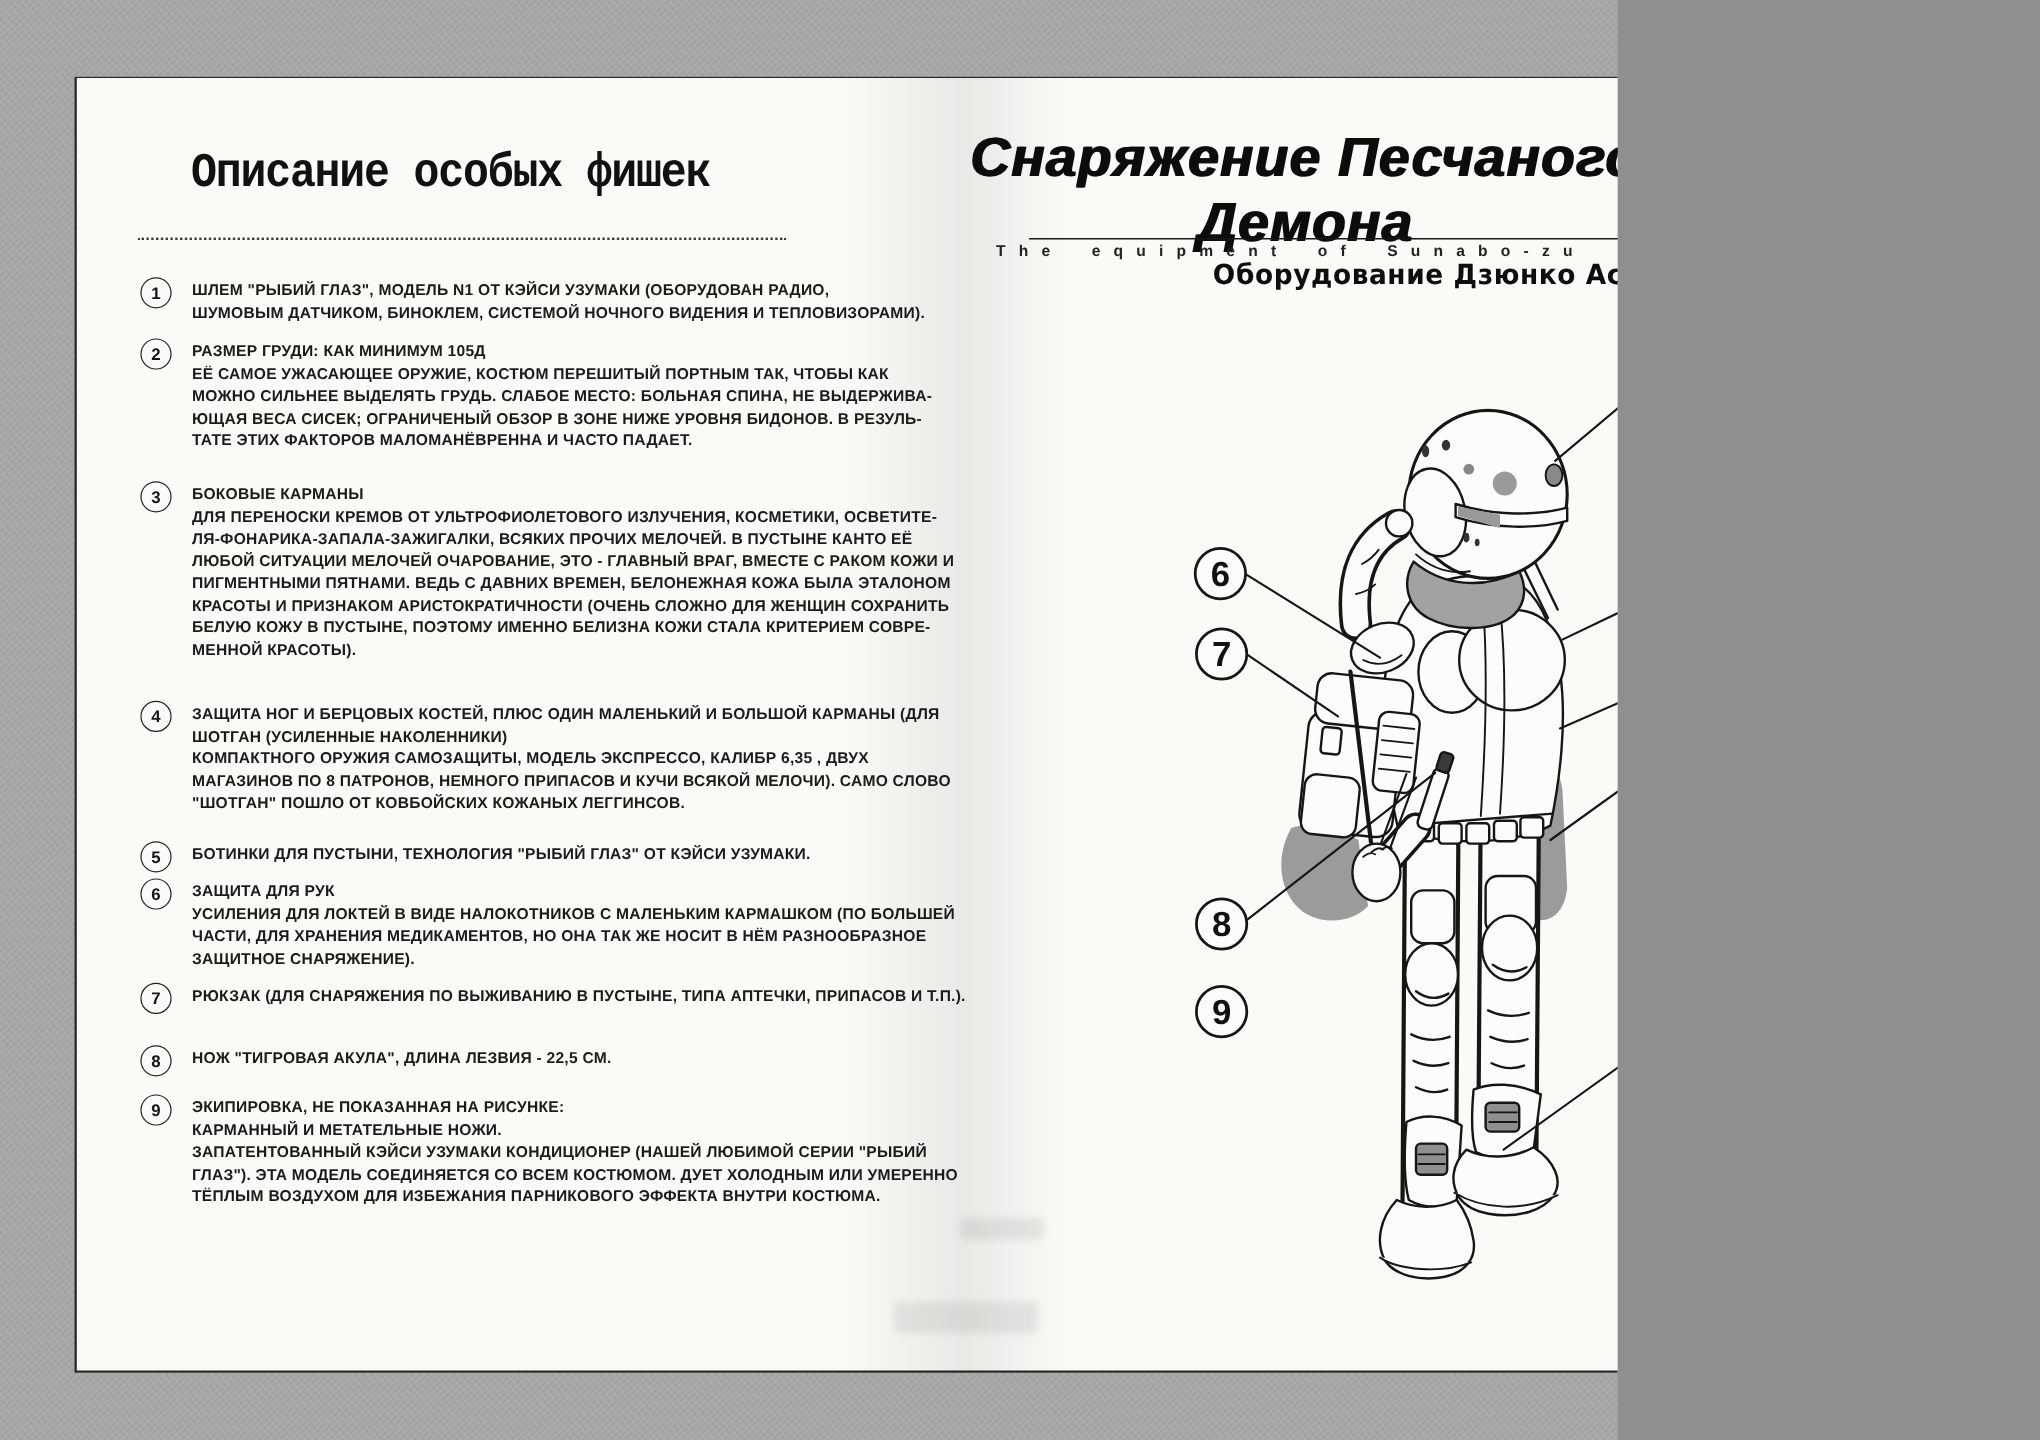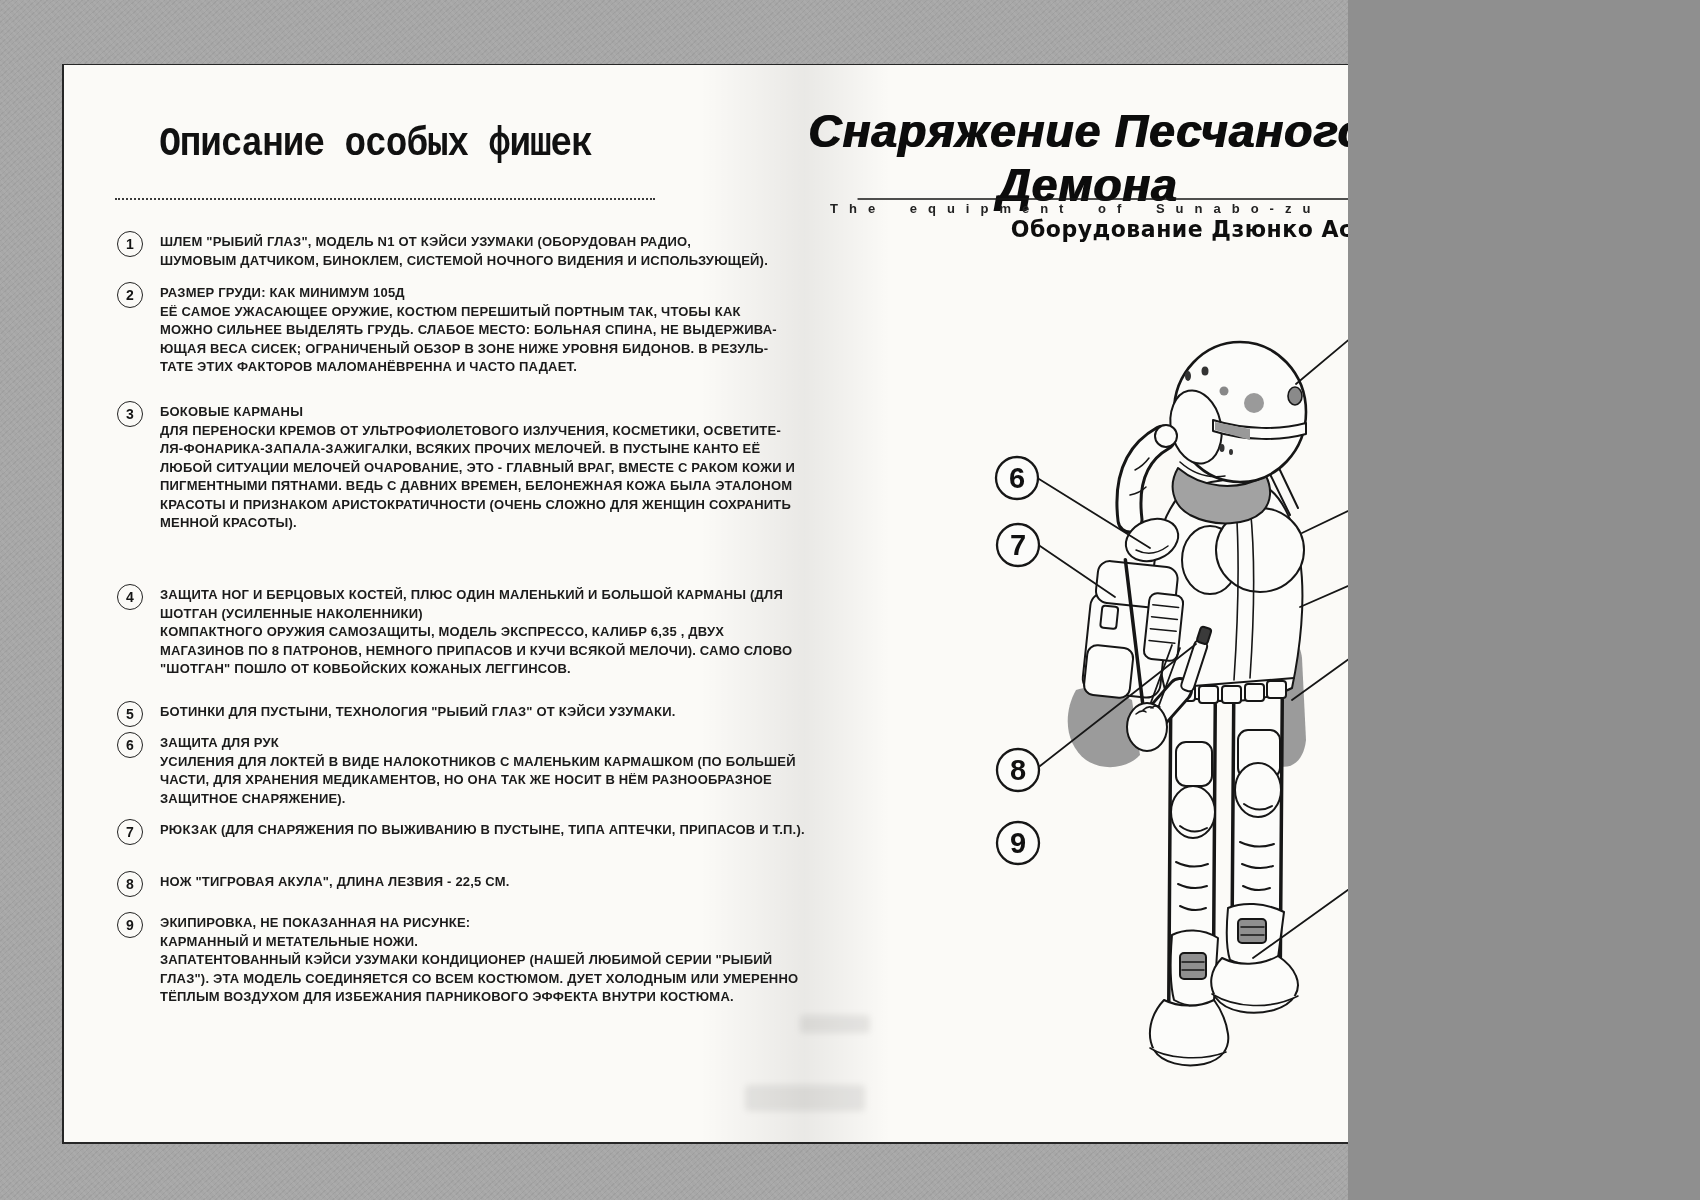--- a/index.html
+++ b/index.html
@@ -63,21 +63,21 @@
 
   <div class="lp-title">Описание особых фишек</div>
   <div class="lp-divider"></div>
 
   <div class="lp-items">
 
   <div class="item">
         <div class="num-circle">1</div>
         <div class="lines">
           <div class="item-line">ШЛЕМ "РЫБИЙ ГЛАЗ", МОДЕЛЬ N1 ОТ КЭЙСИ УЗУМАКИ (ОБОРУДОВАН РАДИО,</div>
-          <div class="item-line">ШУМОВЫМ ДАТЧИКОМ, БИНОКЛЕМ, СИСТЕМОЙ НОЧНОГО ВИДЕНИЯ И ИСПОЛЬЗУЮЩЕЙ).</div>
+          <div class="item-line">ШУМОВЫМ ДАТЧИКОМ, БИНОКЛЕМ, СИСТЕМОЙ НОЧНОГО ВИДЕНИЯ И ТЕПЛОВИЗОРАМИ).</div>
         </div>
       </div>
       <div class="item">
         <div class="num-circle">2</div>
         <div class="lines">
           <div class="item-line">РАЗМЕР ГРУДИ: КАК МИНИМУМ 105Д</div>
           <div class="item-line">ЕЁ САМОЕ УЖАСАЮЩЕЕ ОРУЖИЕ, КОСТЮМ ПЕРЕШИТЫЙ ПОРТНЫМ ТАК, ЧТОБЫ КАК</div>
           <div class="item-line">МОЖНО СИЛЬНЕЕ ВЫДЕЛЯТЬ ГРУДЬ. СЛАБОЕ МЕСТО: БОЛЬНАЯ СПИНА, НЕ ВЫДЕРЖИВА-</div>
           <div class="item-line">ЮЩАЯ ВЕСА СИСЕК; ОГРАНИЧЕНЫЙ ОБЗОР В ЗОНЕ НИЖЕ УРОВНЯ БИДОНОВ. В РЕЗУЛЬ-</div>
           <div class="item-line">ТАТЕ ЭТИХ ФАКТОРОВ МАЛОМАНЁВРЕННА И ЧАСТО ПАДАЕТ.</div>
@@ -85,20 +85,21 @@
       </div>
       <div class="item">
         <div class="num-circle">3</div>
         <div class="lines">
           <div class="item-line">БОКОВЫЕ КАРМАНЫ</div>
           <div class="item-line">ДЛЯ ПЕРЕНОСКИ КРЕМОВ ОТ УЛЬТРОФИОЛЕТОВОГО ИЗЛУЧЕНИЯ, КОСМЕТИКИ, ОСВЕТИТЕ-</div>
           <div class="item-line">ЛЯ-ФОНАРИКА-ЗАПАЛА-ЗАЖИГАЛКИ, ВСЯКИХ ПРОЧИХ МЕЛОЧЕЙ. В ПУСТЫНЕ КАНТО ЕЁ</div>
           <div class="item-line">ЛЮБОЙ СИТУАЦИИ МЕЛОЧЕЙ ОЧАРОВАНИЕ, ЭТО - ГЛАВНЫЙ ВРАГ, ВМЕСТЕ С РАКОМ КОЖИ И</div>
           <div class="item-line">ПИГМЕНТНЫМИ ПЯТНАМИ. ВЕДЬ С ДАВНИХ ВРЕМЕН, БЕЛОНЕЖНАЯ КОЖА БЫЛА ЭТАЛОНОМ</div>
           <div class="item-line">КРАСОТЫ И ПРИЗНАКОМ АРИСТОКРАТИЧНОСТИ (ОЧЕНЬ СЛОЖНО ДЛЯ ЖЕНЩИН СОХРАНИТЬ</div>
+          <div class="item-line">БЕЛУЮ КОЖУ В ПУСТЫНЕ,  ПОЭТОМУ ИМЕННО БЕЛИЗНА КОЖИ СТАЛА КРИТЕРИЕМ СОВРЕ-</div>
           <div class="item-line">МЕННОЙ КРАСОТЫ).</div>
         </div>
       </div>
       <div class="item">
         <div class="num-circle">4</div>
         <div class="lines">
           <div class="item-line">ЗАЩИТА НОГ И БЕРЦОВЫХ КОСТЕЙ, ПЛЮС ОДИН МАЛЕНЬКИЙ И БОЛЬШОЙ КАРМАНЫ (ДЛЯ</div>
           <div class="item-line">ШОТГАН (УСИЛЕННЫЕ НАКОЛЕННИКИ)</div>
           <div class="item-line">КОМПАКТНОГО ОРУЖИЯ САМОЗАЩИТЫ, МОДЕЛЬ ЭКСПРЕССО, КАЛИБР 6,35 , ДВУХ</div>
           <div class="item-line">МАГАЗИНОВ ПО 8 ПАТРОНОВ, НЕМНОГО ПРИПАСОВ И КУЧИ ВСЯКОЙ МЕЛОЧИ). САМО СЛОВО</div>

